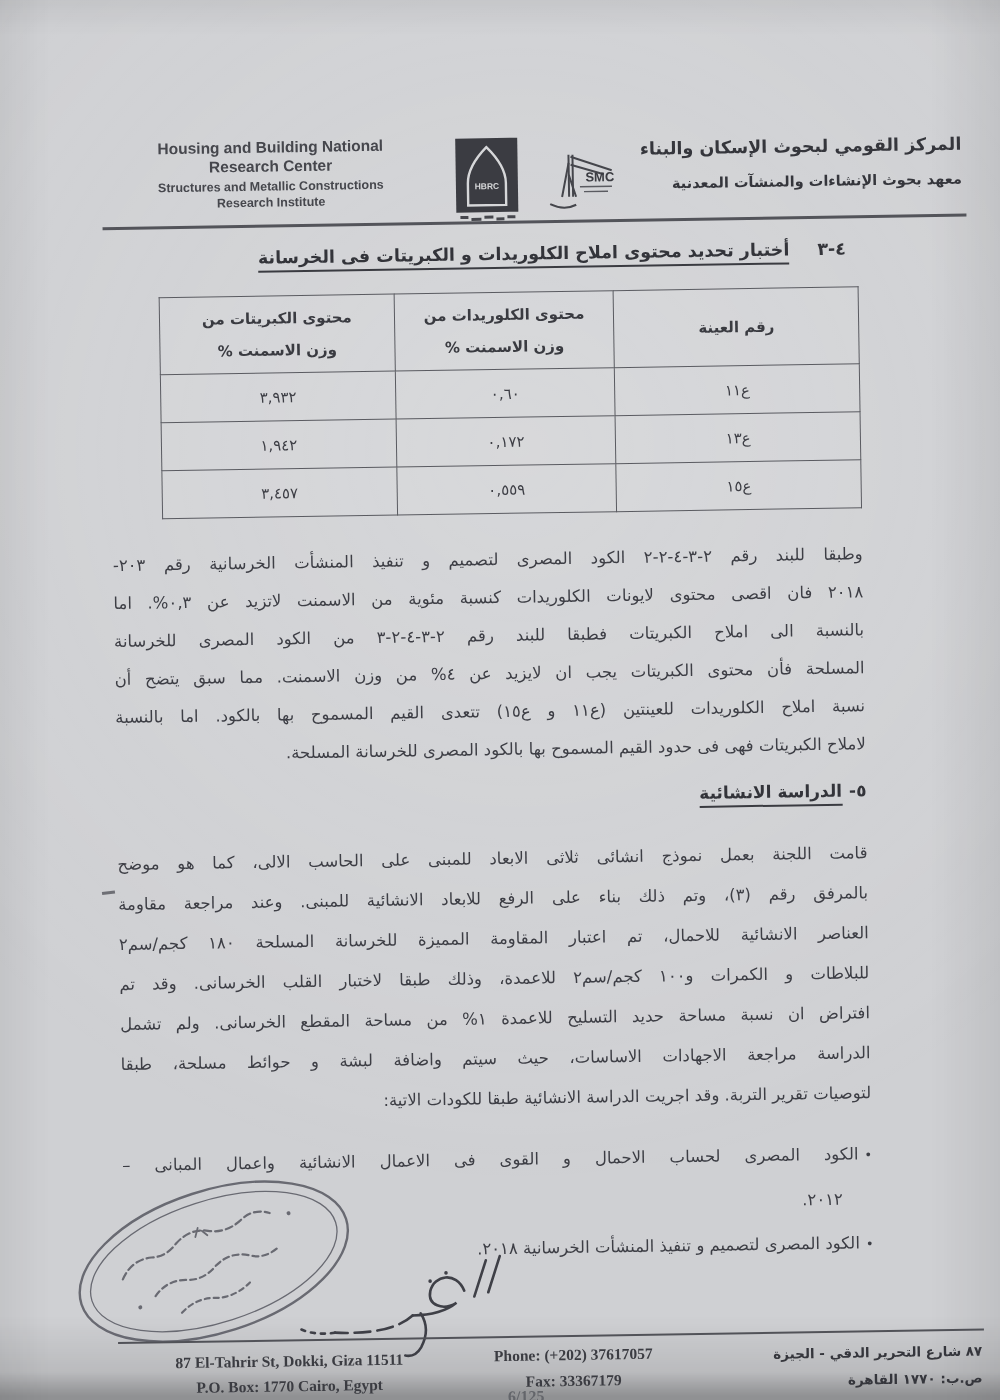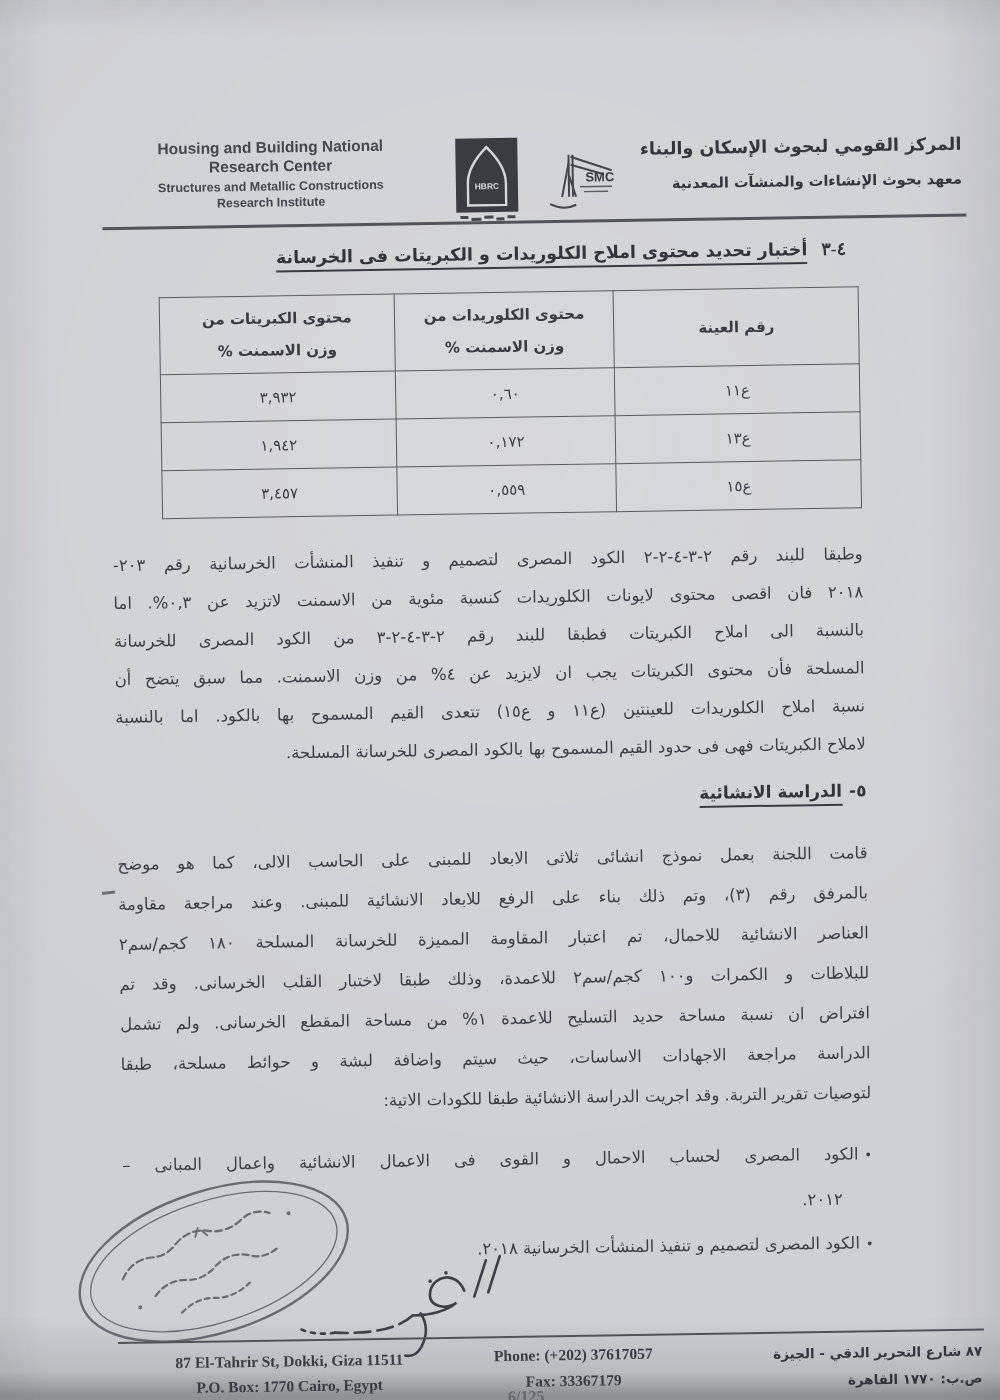--- a/index.html
+++ b/index.html
@@ -24,21 +24,21 @@
   .logo-hbrc{position:absolute;left:462px;top:137px;}
   .logo-smc{position:absolute;left:550px;top:150px;}
   .hdr-ar{position:absolute;left:636px;top:139px;width:334px;direction:rtl;text-align:right;color:#35363c;}
   .hdr-ar .l1{font-size:17.5px;font-weight:bold;line-height:24px;}
   .hdr-ar .l2{font-size:14.5px;font-weight:bold;line-height:22px;margin-top:12px;}
   .hdr-rule{position:absolute;left:110px;top:221px;width:864px;height:2.5px;background:#53545a;}
 
   
   .title-row{position:absolute;left:115px;top:244px;width:750px;direction:rtl;text-align:right;
     padding-right:12px;box-sizing:border-box;font-weight:bold;font-size:17.5px;color:#33343a;}
-  .title-row .sec-num{margin-left:14px;font-family:Liberation Serif, serif;}
+  .title-row .sec-num{margin-left:28px;}
   .title-row .sec-title{border-bottom:2.2px solid #3a3b41;padding-bottom:3px;}
 
   
   table.results{position:absolute;left:165px;top:292px;width:700px;border-collapse:collapse;
     direction:rtl;color:#3d3e45;background:rgba(255,255,255,.05);}
   table.results,table.results th,table.results td{border:1.6px solid #5a5b61;}
   table.results th{font-size:15px;font-weight:700;line-height:32px;height:76px;
     vertical-align:middle;padding:0 26px;color:#3a3b41;}
   table.results td{font-size:15px;height:45px;text-align:center;vertical-align:middle;}
 

